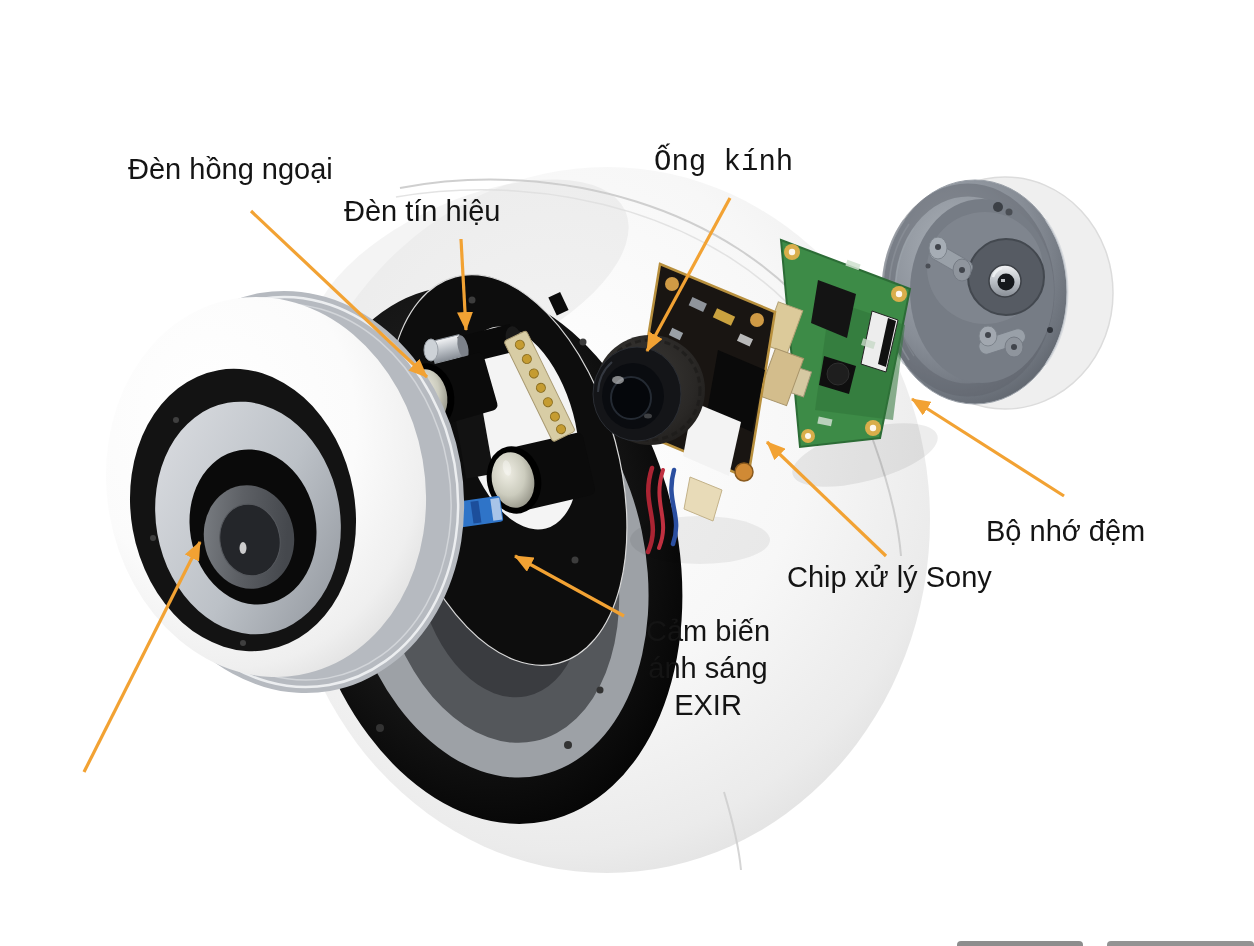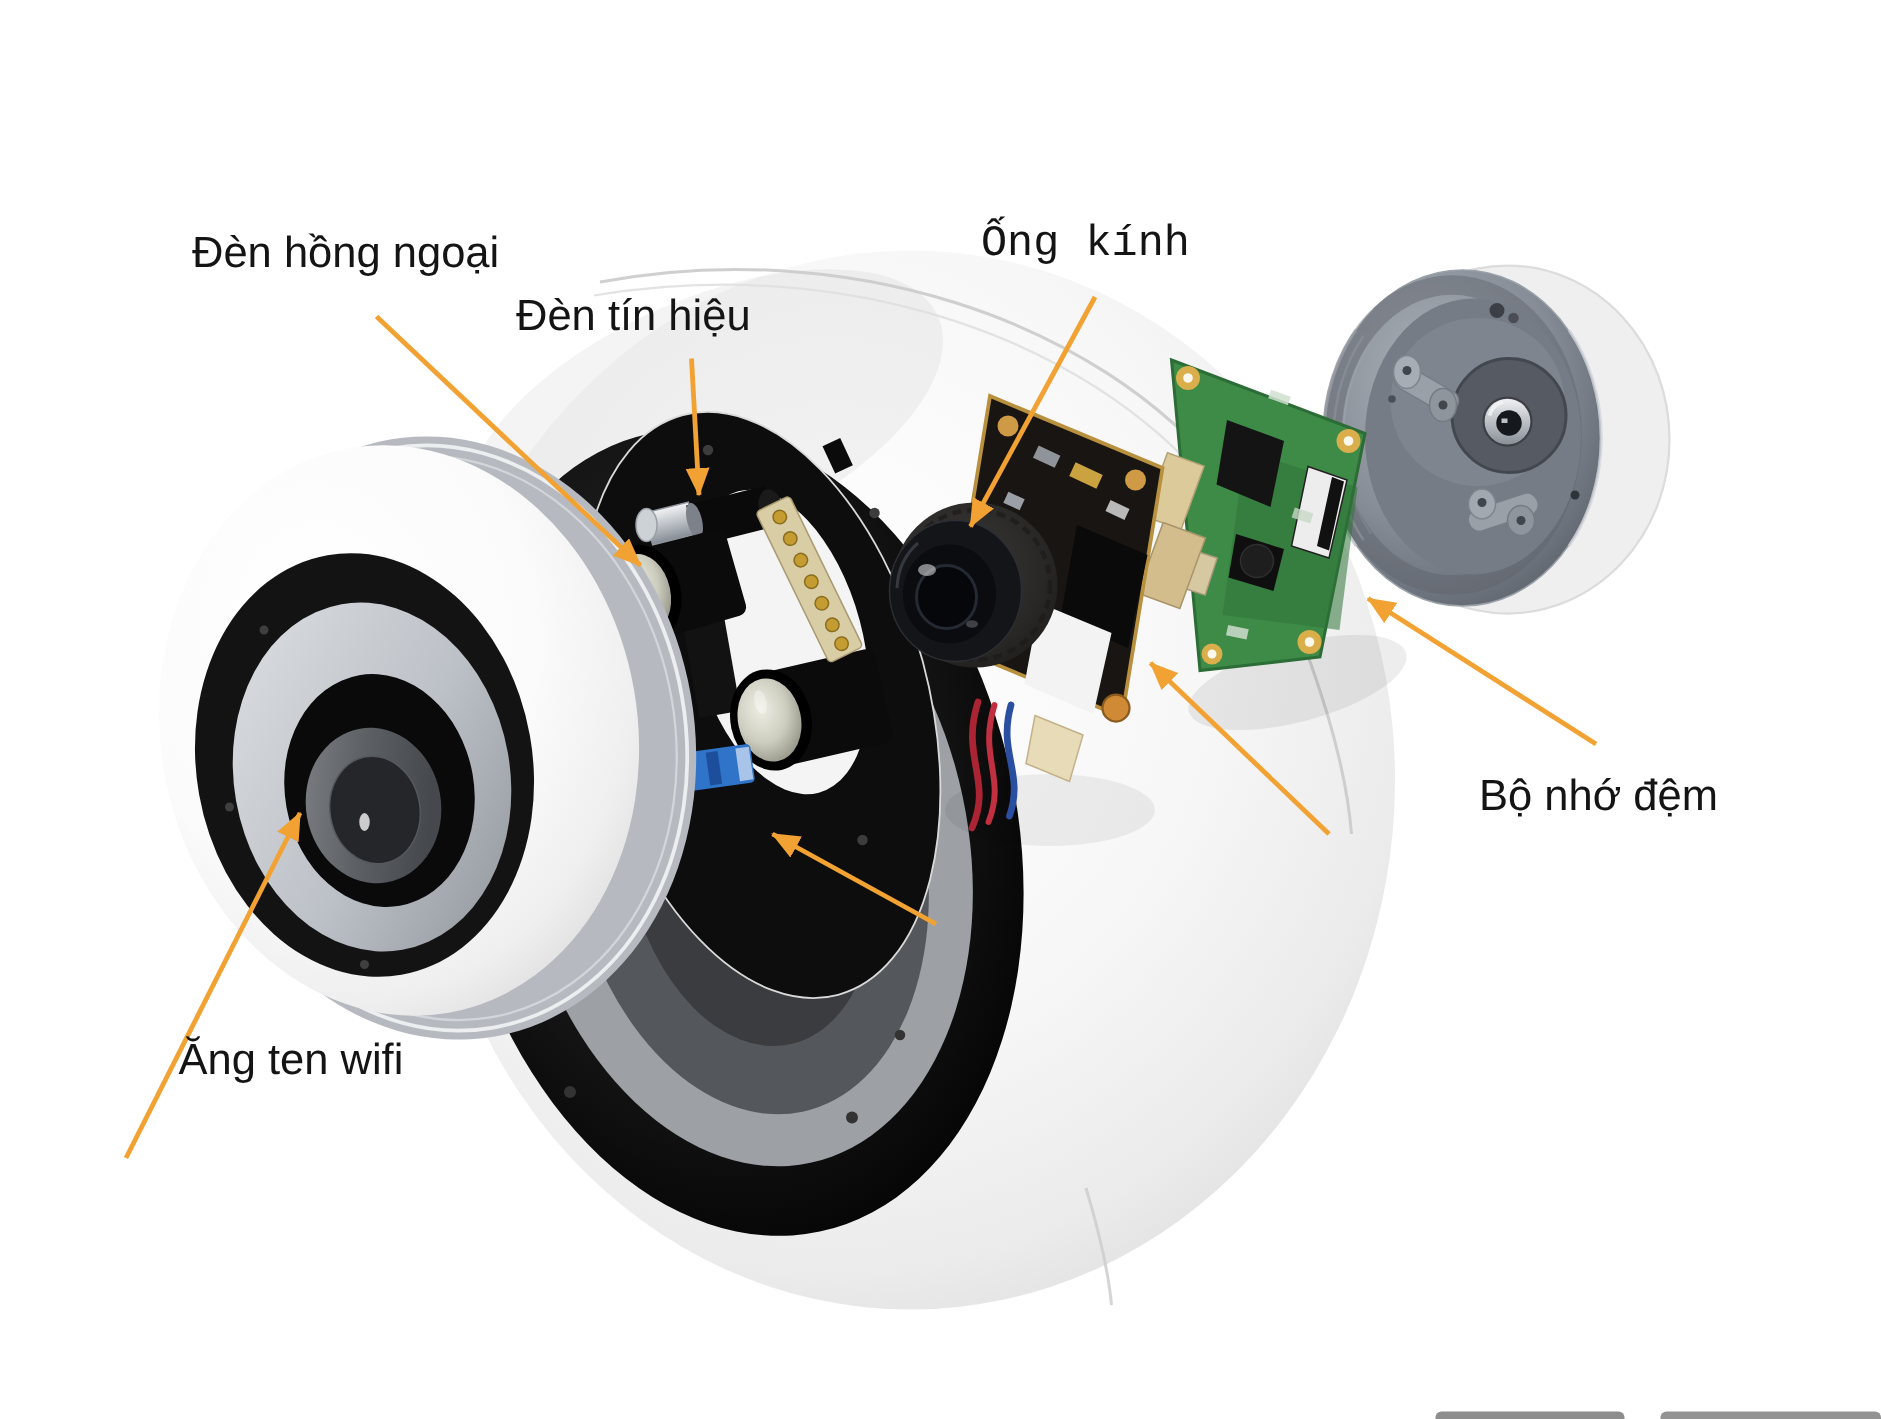--- a/index.html
+++ b/index.html
@@ -255,17 +255,20 @@
     <line x1="886" y1="556" x2="767" y2="442" marker-end="url(#ah)"></line>
     <line x1="624" y1="616" x2="515" y2="556" marker-end="url(#ah)"></line>
     <line x1="84" y1="772" x2="200" y2="542" marker-end="url(#ah)"></line>
   </g>
 </svg>
 
   <div class="lbl" style="left:128px;top:151px;">Đèn hồng ngoại</div>
   <div class="lbl" style="left:344px;top:193px;">Đèn tín hiệu</div>
   <div class="lbl" style="left:654px;top:145px;font-family:Liberation Mono, monospace;">Ống kính</div>
   <div class="lbl" style="left:986px;top:513px;">Bộ nhớ đệm</div>
-  <div class="lbl" style="left:119px;top:689px;">Ăng ten wifi</div>
+  <div class="lbl" style="left:787px;top:559px;">Chip xử lý Sony</div>
+  <div class="lbl center" style="left:634px;top:613px;width:148px;">Cảm biến
+ánh sáng
+EXIR</div>
 
   <div class="cutbar" id="cutbar1"></div>
   <div class="cutbar" id="cutbar2"></div>
 </div>
 
 </body></html>

